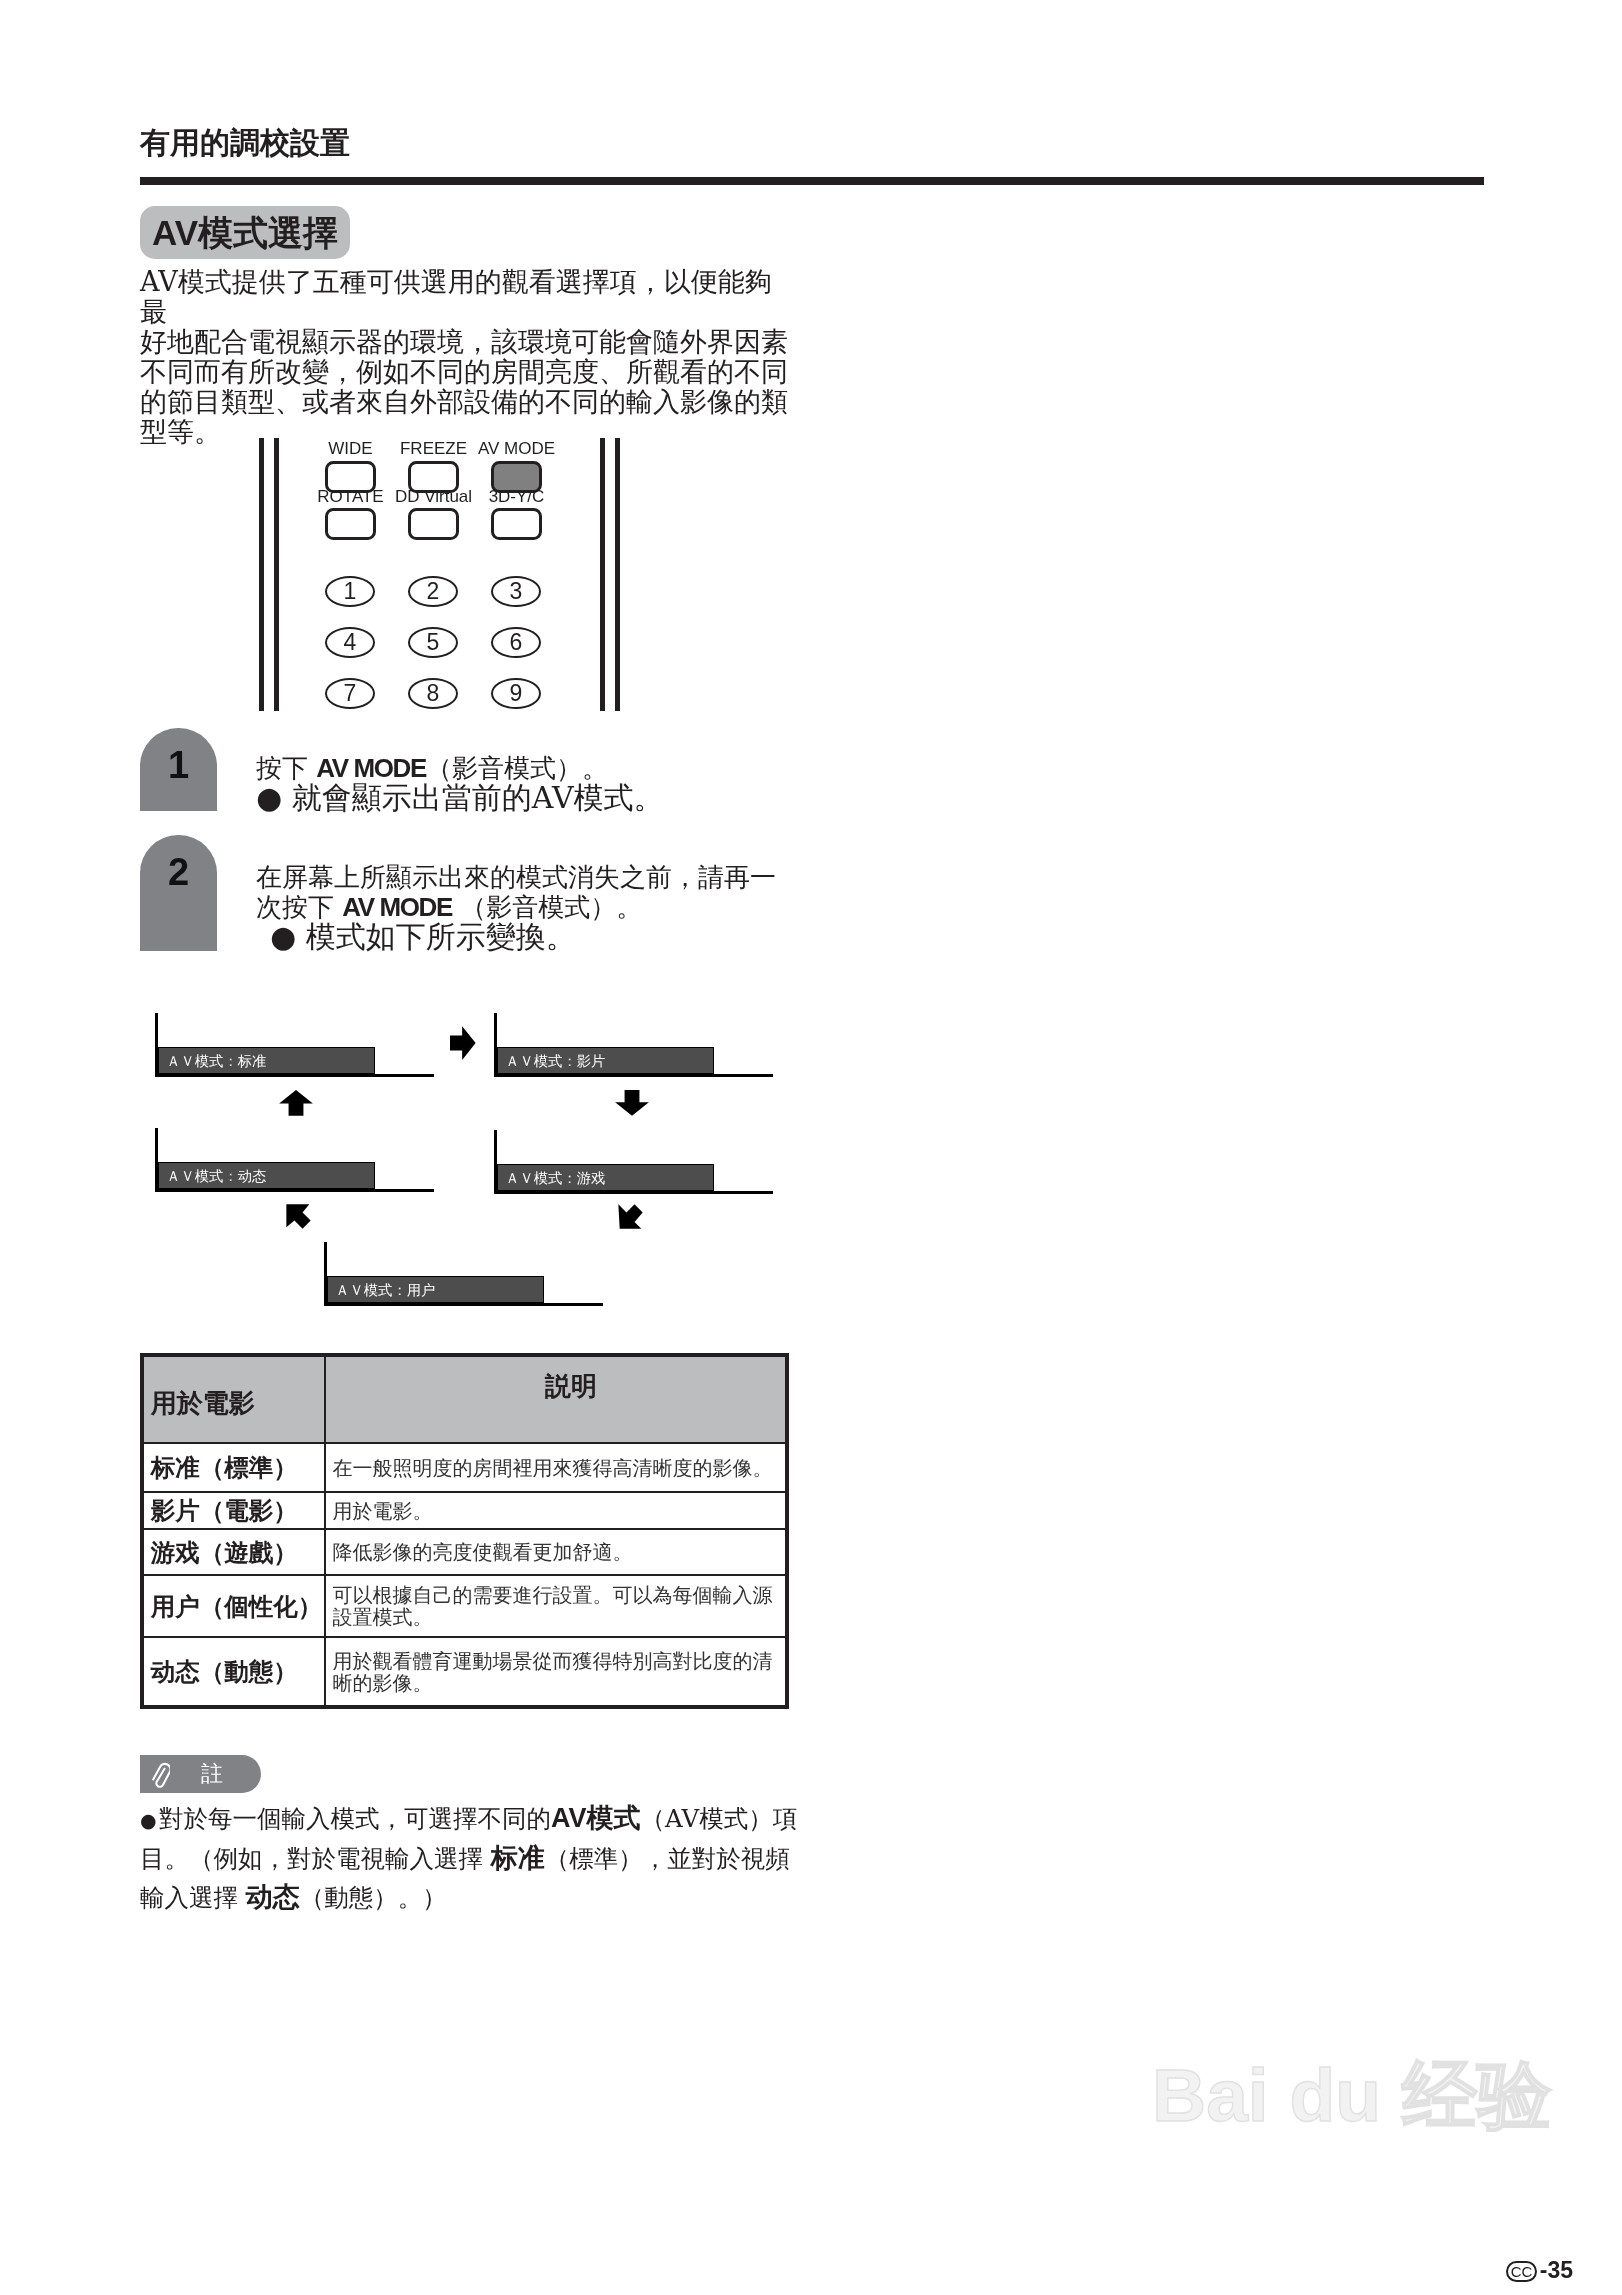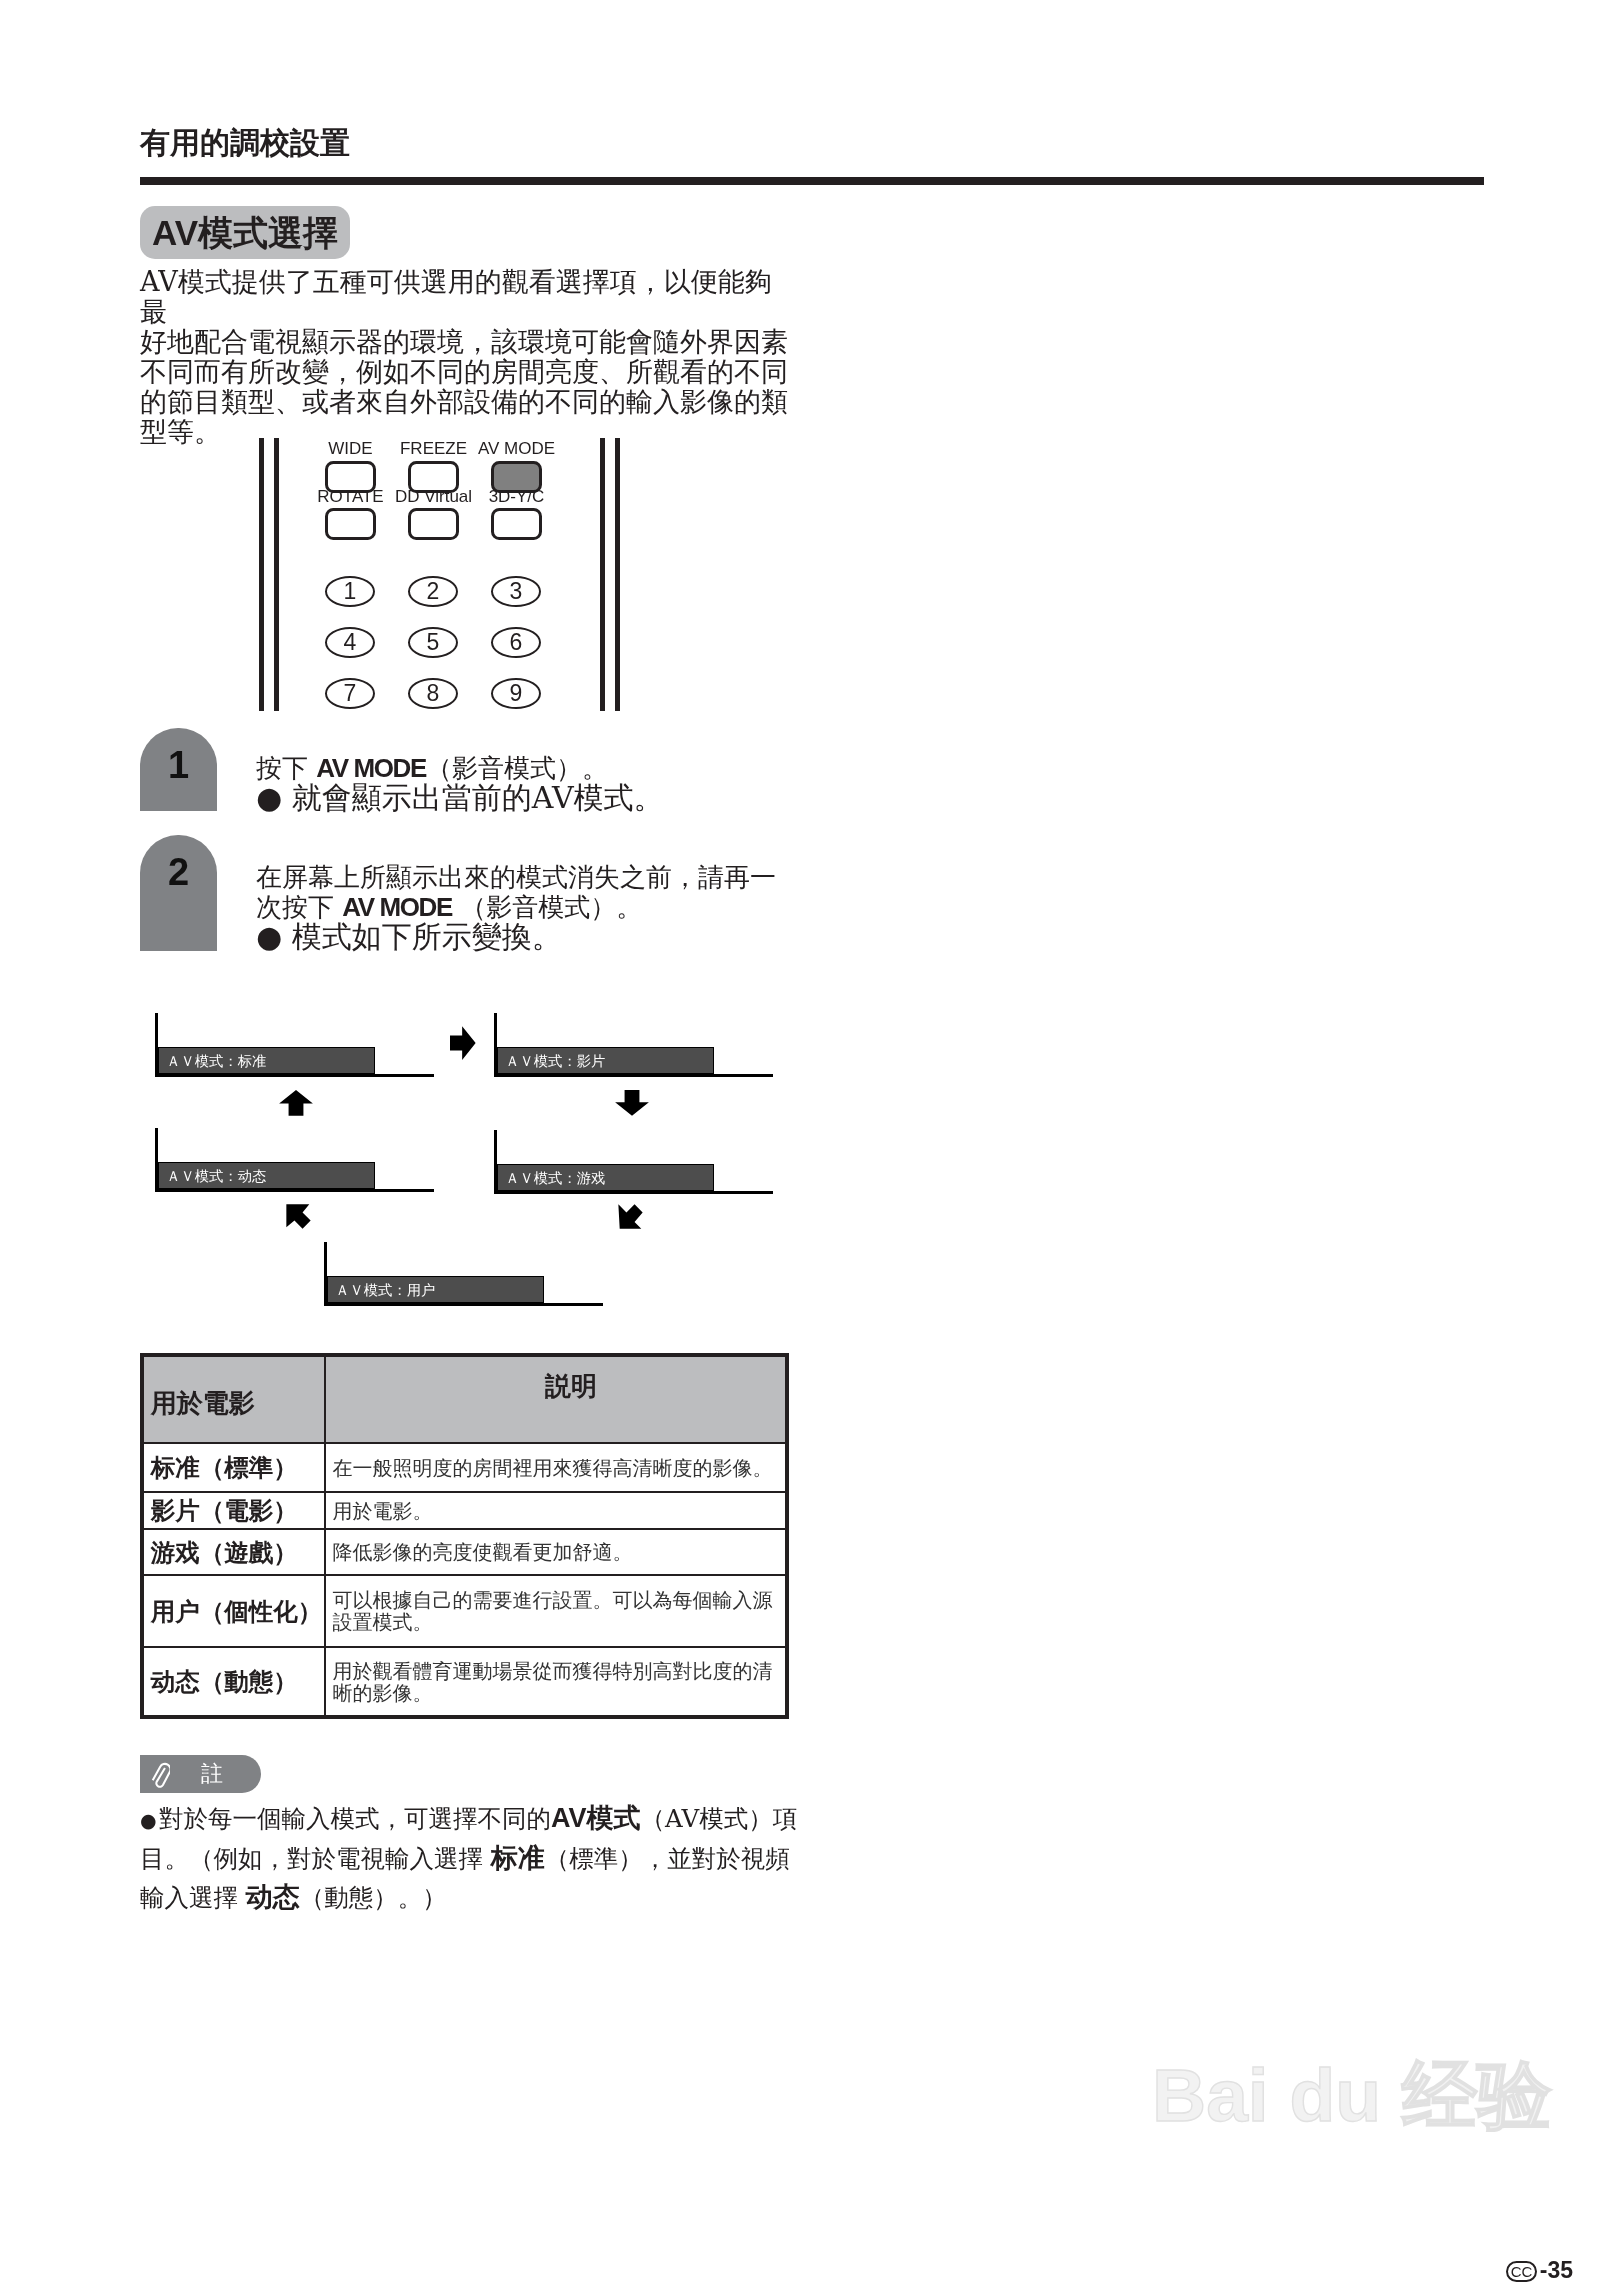--- a/index.html
+++ b/index.html
@@ -110,21 +110,21 @@
 <div class="abs step-text" style="left:256px;top:753px">
   <span>按下 </span><span class="bold">AV MODE</span><span>（影音模式）。</span>
 </div>
 <div class="abs bullet-line" style="left:256px;top:784px">● <span>就會顯示出當前的AV模式。</span></div>
 
 <div class="abs step-badge sans" style="left:140px;top:835px;height:116px;line-height:75px">2</div>
 <div class="abs step-text" style="left:256px;top:862px">在屏幕上所顯示出來的模式消失之前，請再一</div>
 <div class="abs step-text" style="left:256px;top:892px">
   <span>次按下 </span><span class="bold">AV MODE</span><span> （影音模式）。</span>
 </div>
-<div class="abs bullet-line" style="left:256px;top:923px">● <span>模式如下所示變換。</span></div>
+<div class="abs bullet-line" style="left:270px;top:923px">● <span>模式如下所示變換。</span></div>
 
 <div class="osd sans" style="left:155px;top:1013px">
   <div class="vline"></div>
     <div class="bar">ＡＶ模式：标准</div>
     <div class="hline"></div>
 </div>
 <div class="osd sans" style="left:494px;top:1013px">
   <div class="vline"></div>
     <div class="bar">ＡＶ模式：影片</div>
     <div class="hline"></div>
@@ -172,21 +172,21 @@
     <td class="c2">在一般照明度的房間裡用來獲得高清晰度的影像。</td>
   </tr>
   <tr style="height:35px">
     <td class="c1">影片（電影）</td>
     <td class="c2">用於電影。</td>
   </tr>
   <tr style="height:46px">
     <td class="c1">游戏（遊戲）</td>
     <td class="c2">降低影像的亮度使觀看更加舒適。</td>
   </tr>
-  <tr style="height:72px">
+  <tr style="height:62px">
     <td class="c1">用户（個性化）</td>
     <td class="c2">可以根據自己的需要進行設置。可以為每個輸入源設置模式。</td>
   </tr>
   <tr style="height:70px">
     <td class="c1">动态（動態）</td>
     <td class="c2">用於觀看體育運動場景從而獲得特別高對比度的清晰的影像。</td>
   </tr>
 </tbody>
   </table>
 

